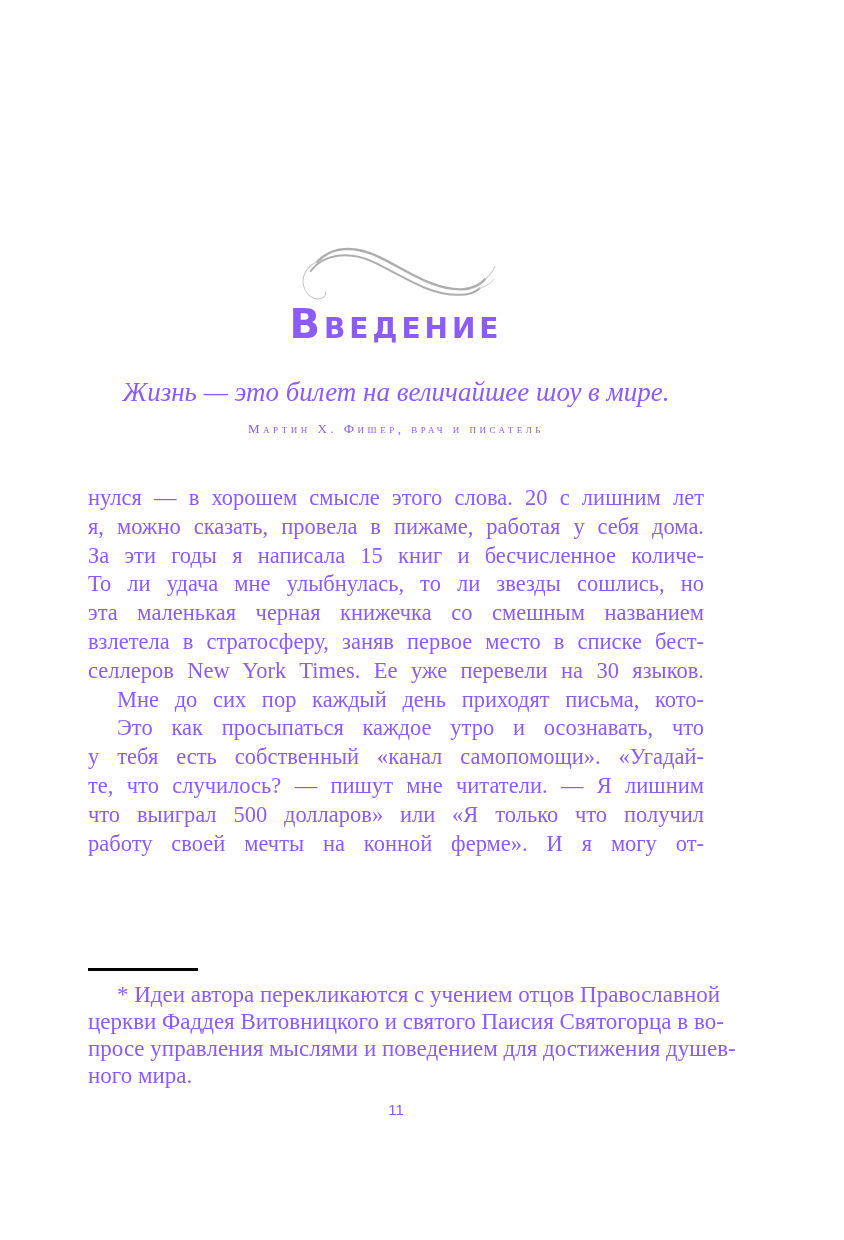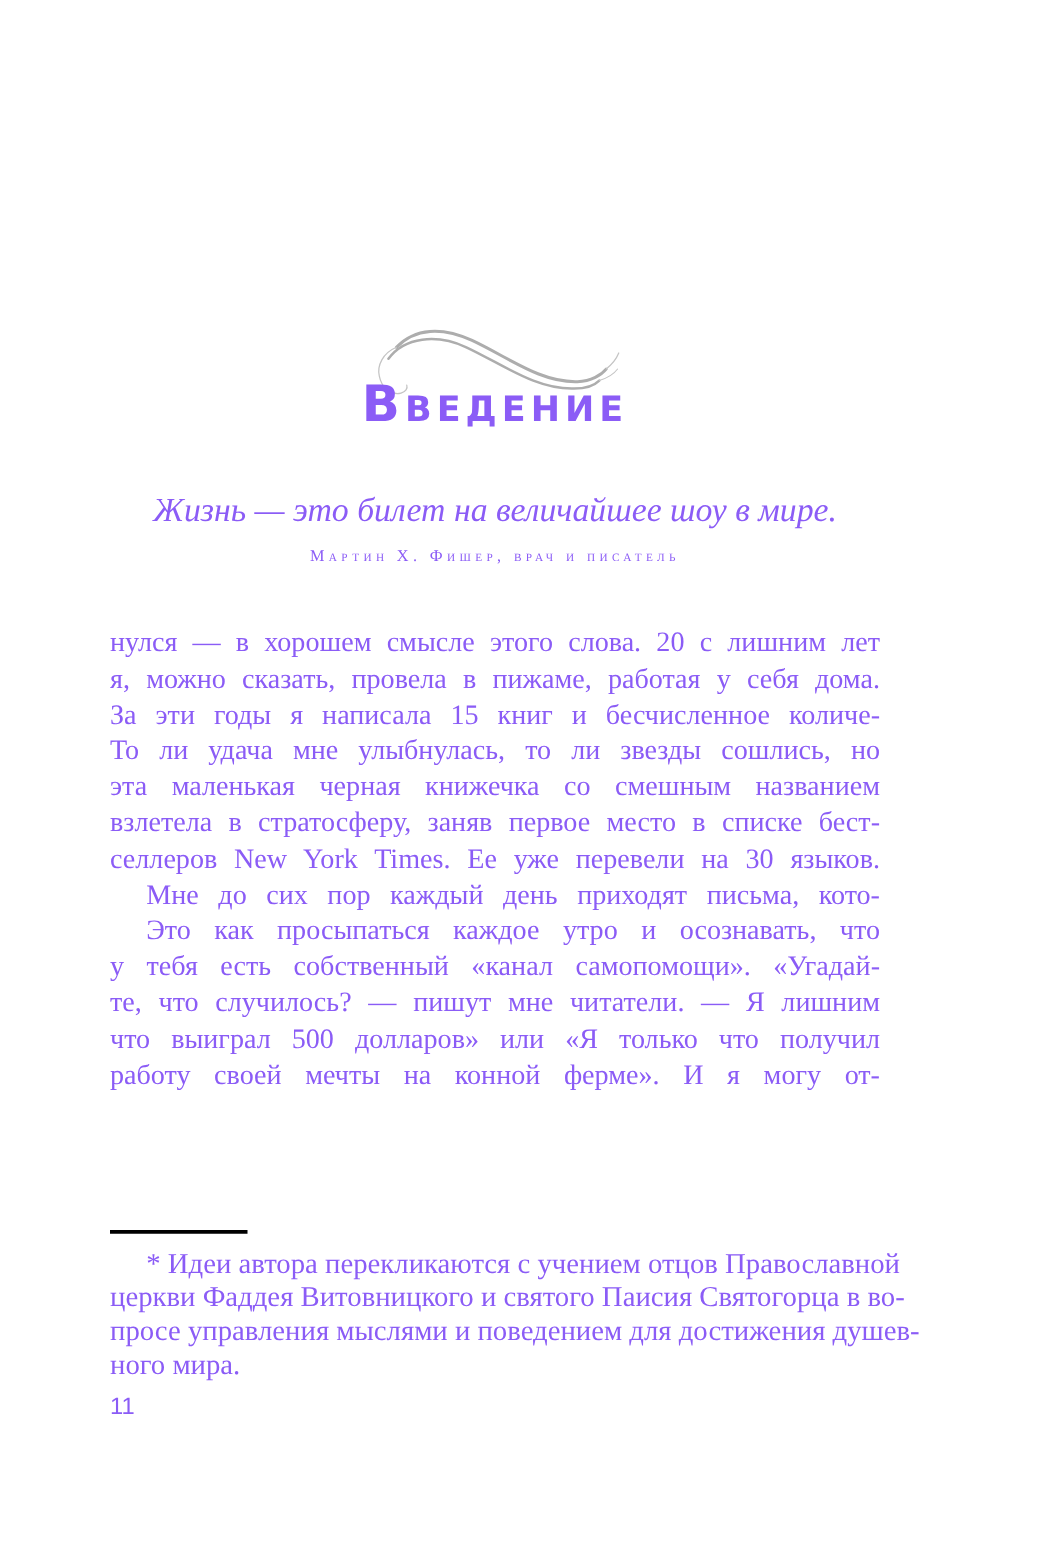--- a/index.html
+++ b/index.html
@@ -5,21 +5,21 @@
   html, body { margin: 0; padding: 0; background: #e8e8e8; }
   .page {
     position: relative;
     width: 844px; height: 1240px;
     margin: 0 auto;
     background: #ffffff;
     color: #8b5cf6;
     font-family: "Liberation Serif", serif;
     overflow: hidden;
   }
-  .column { position: absolute; left: 88px; width: 616px; margin-top: 16px; }
+  .column { position: absolute; left: 88px; width: 616px; }
 
   .ornament-wrap { top: 238px; height: 66px; text-align: center; }
   .ornament-wrap svg { display: inline-block; }
 
   .chapter-title {
     top: 300px; margin: 0;
     font-family: "DejaVu Sans", sans-serif;
     font-weight: bold;
     font-variant: small-caps;
     font-size: 40px; line-height: 48px;
@@ -57,22 +57,22 @@
     width: 110px; height: 0;
     border-top: 3px solid #000;
   }
 
   .footnote { top: 981px; font-size: 23px; }
   .footnote .tline { line-height: 27px; height: 27px; }
 
   .page-number {
     top: 1099px;
     font-family: "Liberation Sans", sans-serif;
-    font-size: 19px; line-height: 22px;
-    text-align: left;
+    font-size: 15px; line-height: 22px;
+    text-align: center;
   }
 </style>
 </head>
 <body>
 
 <div class="page">
 
   <div class="column ornament-wrap">
     <svg width="204" height="66" viewBox="0 0 220 72">
       <g fill="none" stroke-linecap="round">

